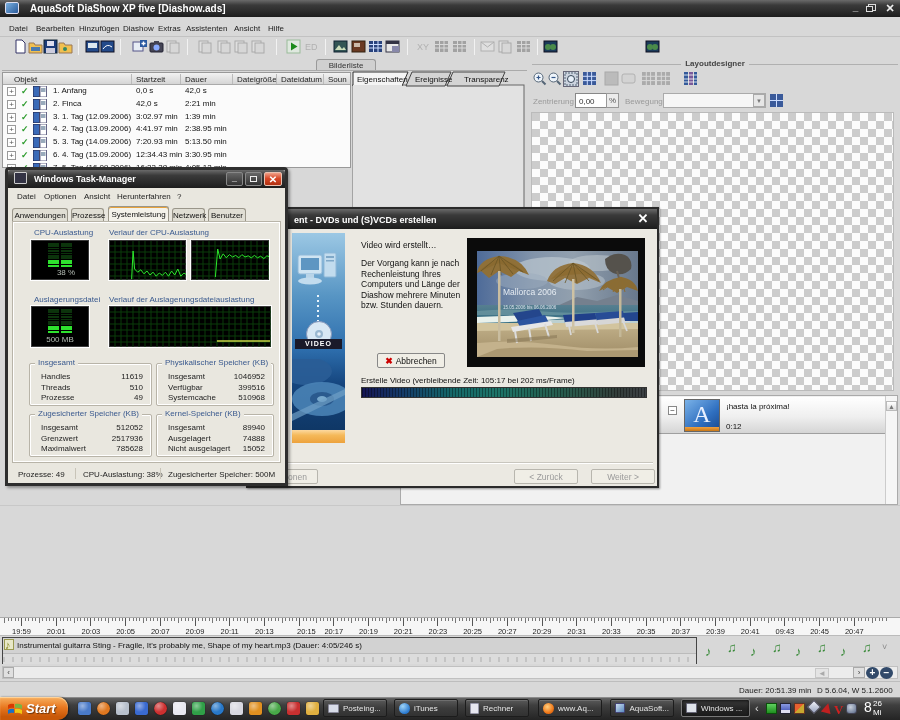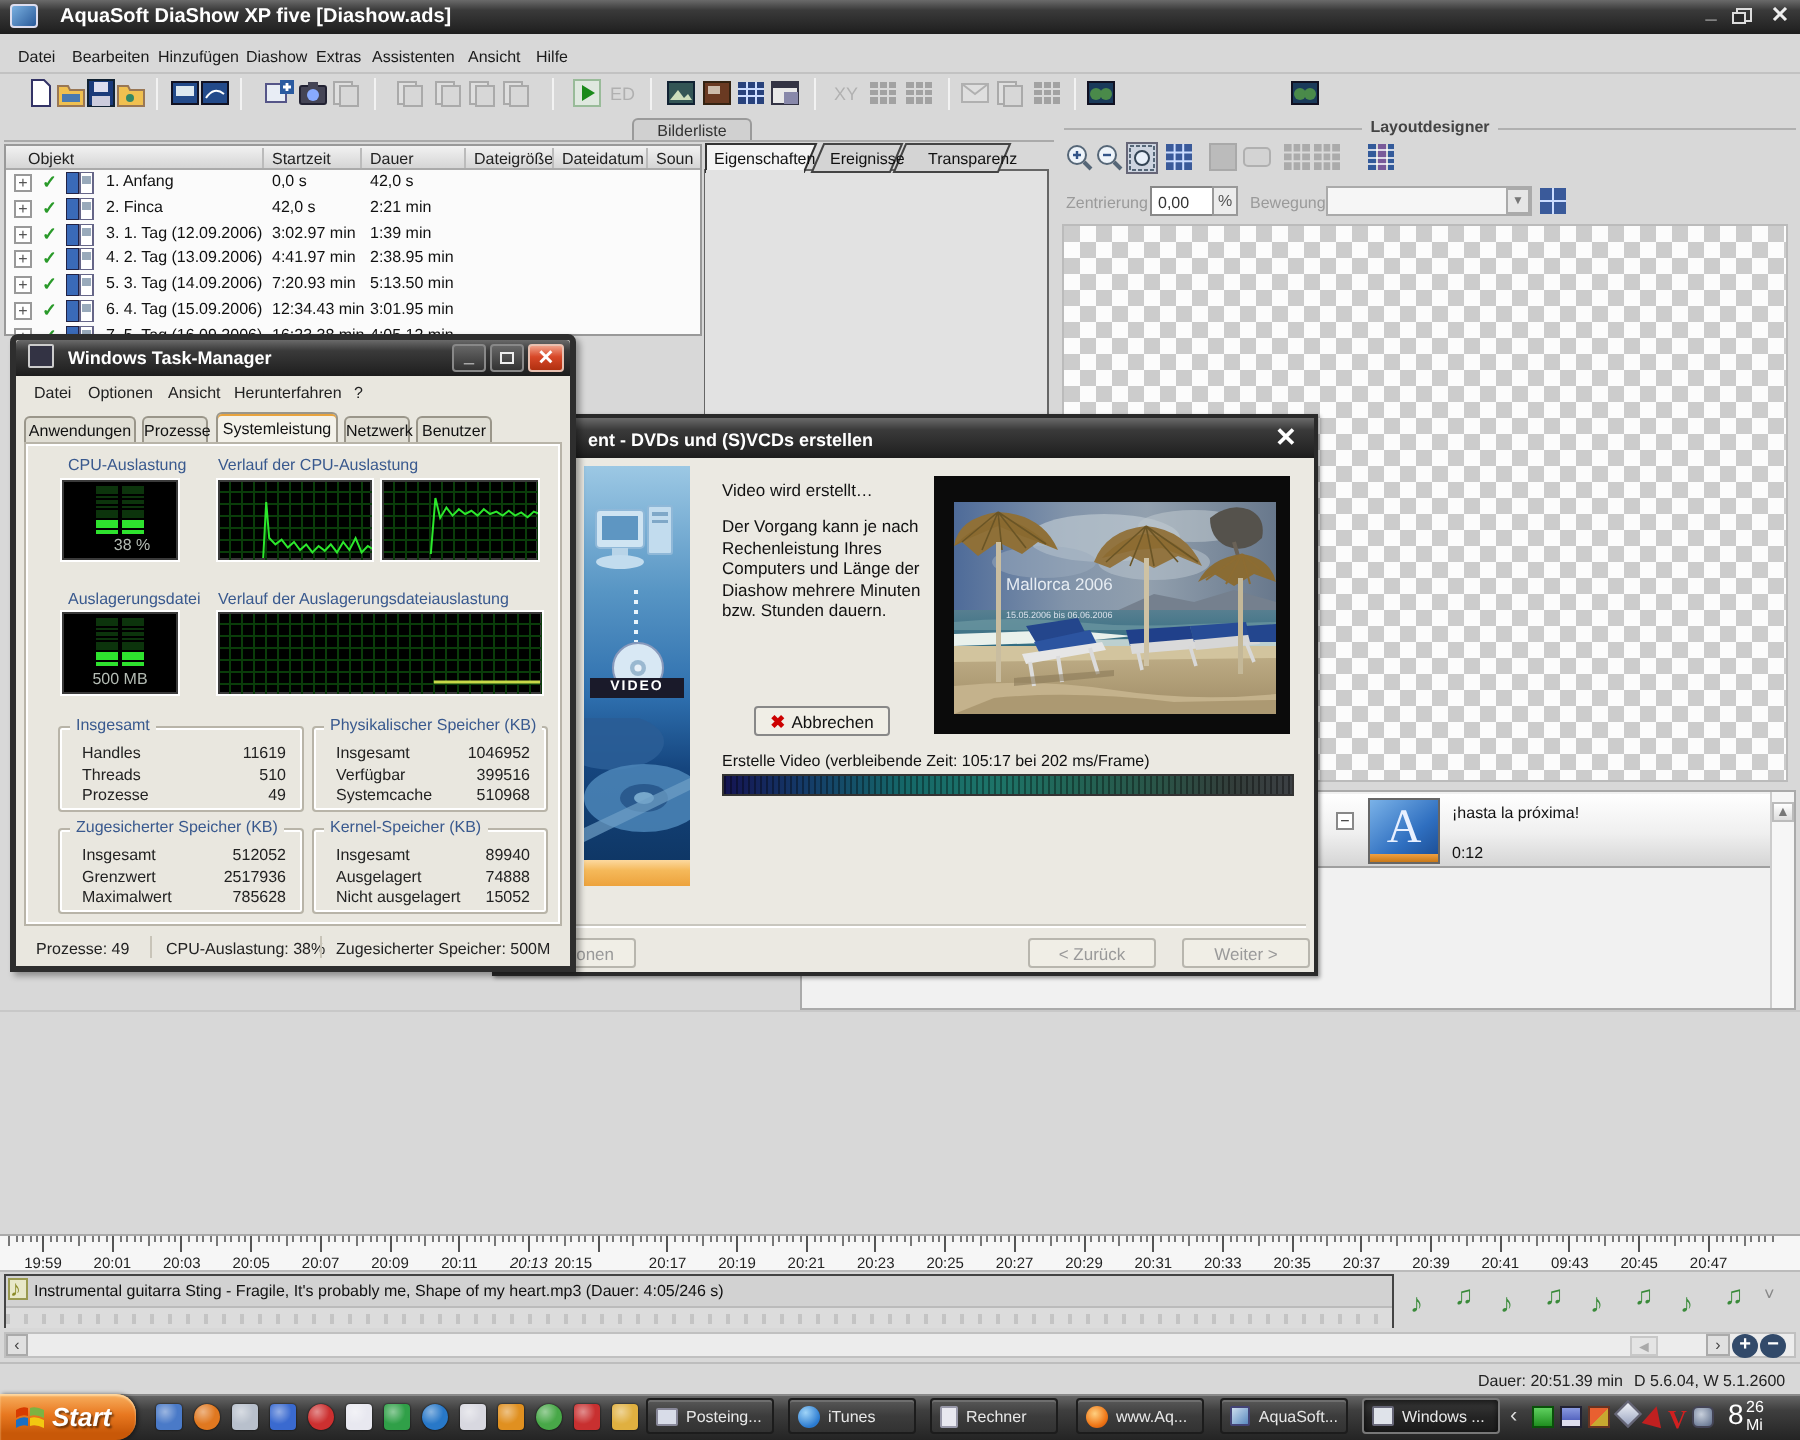--- a/index.html
+++ b/index.html
@@ -238,21 +238,21 @@
         <div class="abs" style="left: 0px; top: 76px; width: 349px; height: 13px; font-size: 8px; color: rgb(17, 17, 17);">
           <span class="abs" style="left:4px;top:2px;width:9px;height:9px;border:1px solid #999;background:#fff;font-size:8px;line-height:7px;text-align:center;color:#555;">+</span>
           <span class="abs" style="left:18px;top:1px;color:#2a9a2a;font-size:9px;font-weight:bold;">✓</span>
           <svg class="abs" style="left:30px;top:1px;" width="14" height="11">
             <rect x="0" y="0" width="6.5" height="11" fill="#3a6ab8" stroke="#224"></rect>
             <rect x="7" y="0" width="6.5" height="11" fill="#fff" stroke="#668"></rect>
             <rect x="8" y="2" width="4.5" height="4" fill="#9ab"></rect>
           </svg>
           <span class="abs" style="left:50px;top:1px;">6. 4. Tag (15.09.2006)</span>
           <span class="abs" style="left:133px;top:1px;">12:34.43 min</span>
-          <span class="abs" style="left:182px;top:1px;">3:01.95 min</span>
+          <span class="abs" style="left:182px;top:1px;">3:30.95 min</span>
         </div>
         <div class="abs" style="left: 0px; top: 88.8px; width: 349px; height: 13px; font-size: 8px; color: rgb(17, 17, 17);">
           <span class="abs" style="left:4px;top:2px;width:9px;height:9px;border:1px solid #999;background:#fff;font-size:8px;line-height:7px;text-align:center;color:#555;">+</span>
           <span class="abs" style="left:18px;top:1px;color:#2a9a2a;font-size:9px;font-weight:bold;">✓</span>
           <svg class="abs" style="left:30px;top:1px;" width="14" height="11">
             <rect x="0" y="0" width="6.5" height="11" fill="#3a6ab8" stroke="#224"></rect>
             <rect x="7" y="0" width="6.5" height="11" fill="#fff" stroke="#668"></rect>
             <rect x="8" y="2" width="4.5" height="4" fill="#9ab"></rect>
           </svg>
           <span class="abs" style="left:50px;top:1px;">7. 5. Tag (16.09.2006)</span>
@@ -420,32 +420,32 @@
         <div class="abs" style="left:233.17000000000002px;top:0;width:1px;height:3px;background:#777;"></div>
         <div class="abs" style="left:236.64000000000001px;top:0;width:1px;height:3px;background:#777;"></div>
         <div class="abs" style="left:240.11px;top:0;width:1px;height:3px;background:#777;"></div>
         <div class="abs" style="left:243.58px;top:0;width:1px;height:3px;background:#777;"></div>
         <div class="abs" style="left:247.05px;top:0;width:1px;height:5px;background:#777;"></div>
         <div class="abs" style="left:250.52px;top:0;width:1px;height:3px;background:#777;"></div>
         <div class="abs" style="left:253.99px;top:0;width:1px;height:3px;background:#777;"></div>
         <div class="abs" style="left:257.46000000000004px;top:0;width:1px;height:3px;background:#777;"></div>
         <div class="abs" style="left:260.93px;top:0;width:1px;height:3px;background:#777;"></div>
         <div class="abs" style="left:263.90000000000003px;top:0;width:1px;height:8px;background:#555;"></div>
-        <div class="abs" style="left:251.40000000000003px;top:9px;width:26px;text-align:center;font-size:7.5px;color:#222;font-style:italic;">20:13</div>
+        <div class="abs" style="left:251.40000000000003px;top:9px;width:26px;text-align:center;font-size:7.5px;color:#222;">20:13</div>
         <div class="abs" style="left:267.87000000000006px;top:0;width:1px;height:3px;background:#777;"></div>
         <div class="abs" style="left:271.34000000000003px;top:0;width:1px;height:3px;background:#777;"></div>
         <div class="abs" style="left:274.81000000000006px;top:0;width:1px;height:3px;background:#777;"></div>
         <div class="abs" style="left:278.28000000000003px;top:0;width:1px;height:3px;background:#777;"></div>
         <div class="abs" style="left:281.75000000000006px;top:0;width:1px;height:5px;background:#777;"></div>
         <div class="abs" style="left:285.22px;top:0;width:1px;height:3px;background:#777;"></div>
         <div class="abs" style="left:288.69000000000005px;top:0;width:1px;height:3px;background:#777;"></div>
         <div class="abs" style="left:292.16px;top:0;width:1px;height:3px;background:#777;"></div>
         <div class="abs" style="left:295.63000000000005px;top:0;width:1px;height:3px;background:#777;"></div>
         <div class="abs" style="left:298.6px;top:0;width:1px;height:8px;background:#555;"></div>
-        <div class="abs" style="left:270px;top:9px;width:26px;text-align:right;font-size:7.5px;color:#222;">20:15</div>
+        <div class="abs" style="left:297px;top:9px;width:26px;text-align:left;font-size:7.5px;color:#222;">20:15</div>
         <div class="abs" style="left:302.57000000000005px;top:0;width:1px;height:3px;background:#777;"></div>
         <div class="abs" style="left:306.04px;top:0;width:1px;height:3px;background:#777;"></div>
         <div class="abs" style="left:309.51000000000005px;top:0;width:1px;height:3px;background:#777;"></div>
         <div class="abs" style="left:312.98px;top:0;width:1px;height:3px;background:#777;"></div>
         <div class="abs" style="left:316.45000000000005px;top:0;width:1px;height:5px;background:#777;"></div>
         <div class="abs" style="left:319.92px;top:0;width:1px;height:3px;background:#777;"></div>
         <div class="abs" style="left:323.39000000000004px;top:0;width:1px;height:3px;background:#777;"></div>
         <div class="abs" style="left:326.86px;top:0;width:1px;height:3px;background:#777;"></div>
         <div class="abs" style="left:330.33000000000004px;top:0;width:1px;height:3px;background:#777;"></div>
         <div class="abs" style="left:333.3px;top:0;width:1px;height:8px;background:#555;"></div>

